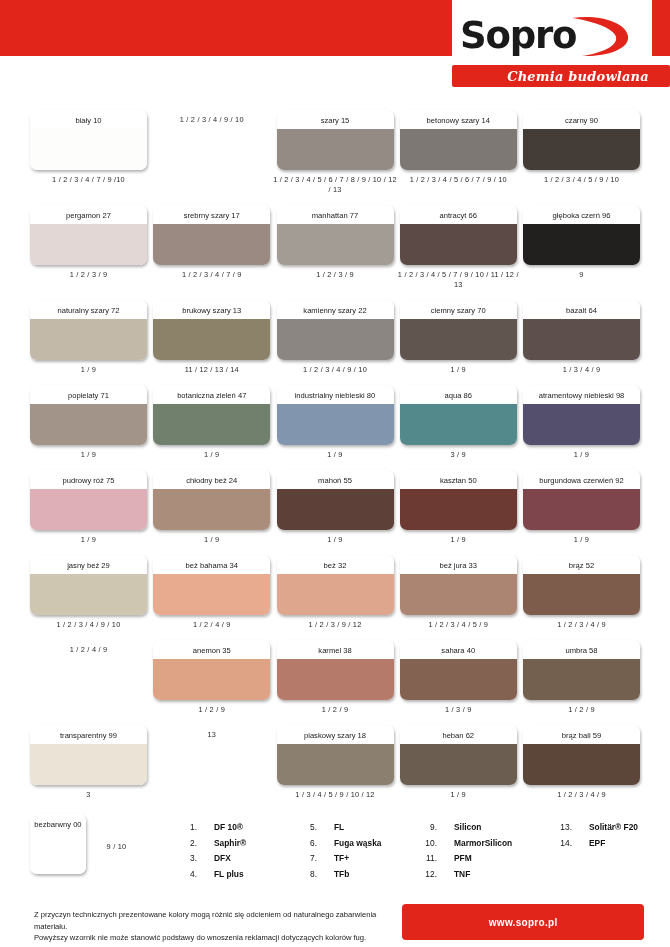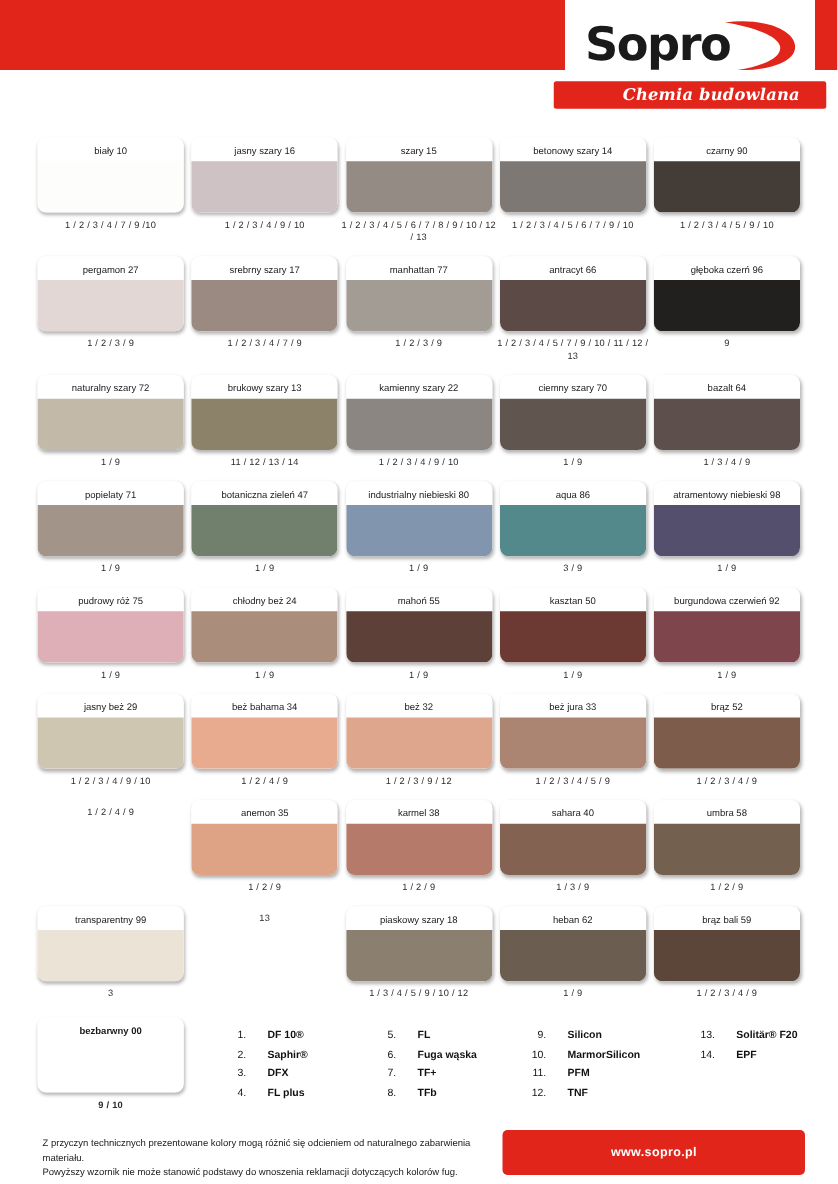--- a/index.html
+++ b/index.html
@@ -29,21 +29,20 @@
   }
   .logo-box {
     position: absolute;
     top: 0;
     left: 452px;
     width: 200px;
     height: 97px;
     background: #ffffff;
     display: flex;
     flex-direction: column;
-    align-items: center;
     justify-content: flex-start;
   }
   .logo-wordmark {
     position: relative;
     margin-top: 16px;
     height: 42px;
     width: 184px;
   }
   .logo-text {
     position: absolute;
@@ -137,24 +136,23 @@
 
   
   .legend-section {
     display: flex;
     padding: 4px 30px 0 30px;
     align-items: flex-start;
   }
   .legend-swatch-wrap {
     width: 117px;
     display: flex;
-    flex-direction: column;
+    flex-direction: row;
     align-items: center;
     margin-right: 33px;
-    font-weight: bold;
   }
   .legend-cols {
     display: flex;
     flex: 1;
     padding-top: 6px;
   }
   .legend-col {
     width: 120px;
   }
   .legend-col.wide { width: 135px; }
@@ -232,24 +230,20 @@
 
     <div class="row">
       <div class="cell">
         <div class="swatch">
           <div class="swatch-label">biały 10</div>
           <div class="swatch-color" style="background: rgb(253, 253, 251);"></div>
         </div>
         <div class="swatch-codes">1 / 2 / 3 / 4 / 7 / 9 /10</div>
       </div>
       <div class="cell">
-        <div class="swatch">
-          <div class="swatch-label">jasny szary 16</div>
-          <div class="swatch-color" style="background: rgb(207, 194, 196);"></div>
-        </div>
         <div class="swatch-codes">1 / 2 / 3 / 4 / 9 / 10</div>
       </div>
       <div class="cell">
         <div class="swatch">
           <div class="swatch-label">szary 15</div>
           <div class="swatch-color" style="background: rgb(148, 140, 132);"></div>
         </div>
         <div class="swatch-codes">1 / 2 / 3 / 4 / 5 / 6 / 7 / 8 / 9 / 10 / 12 / 13</div>
       </div>
       <div class="cell">

